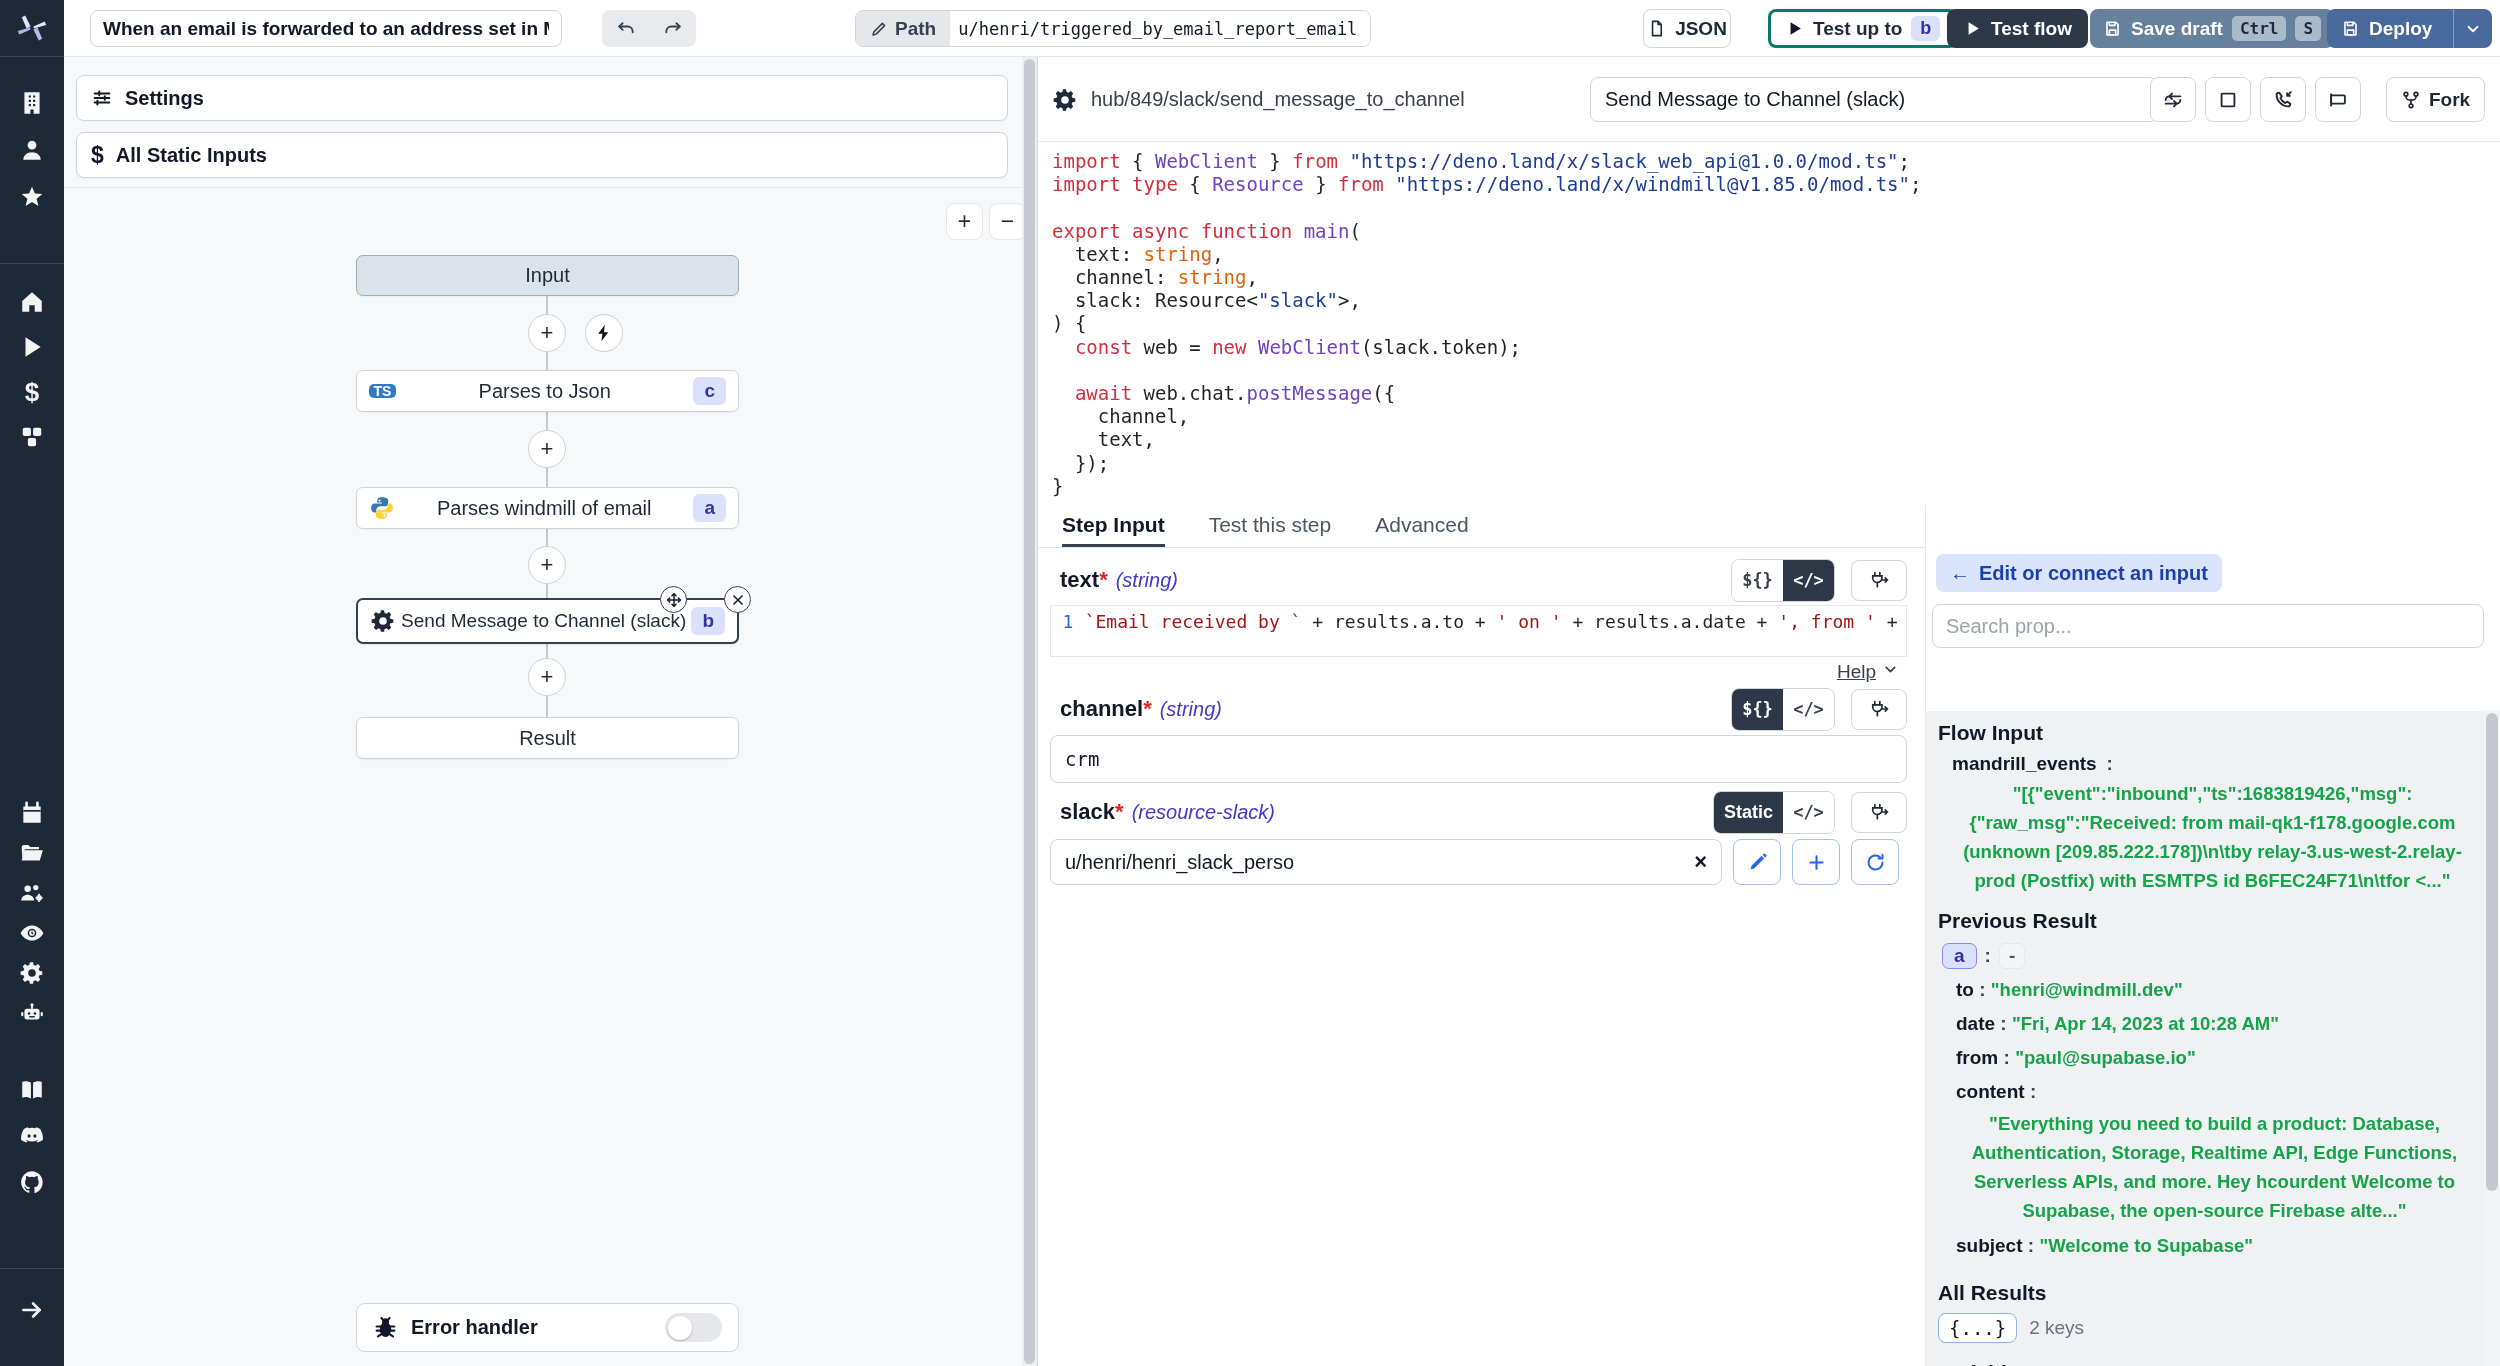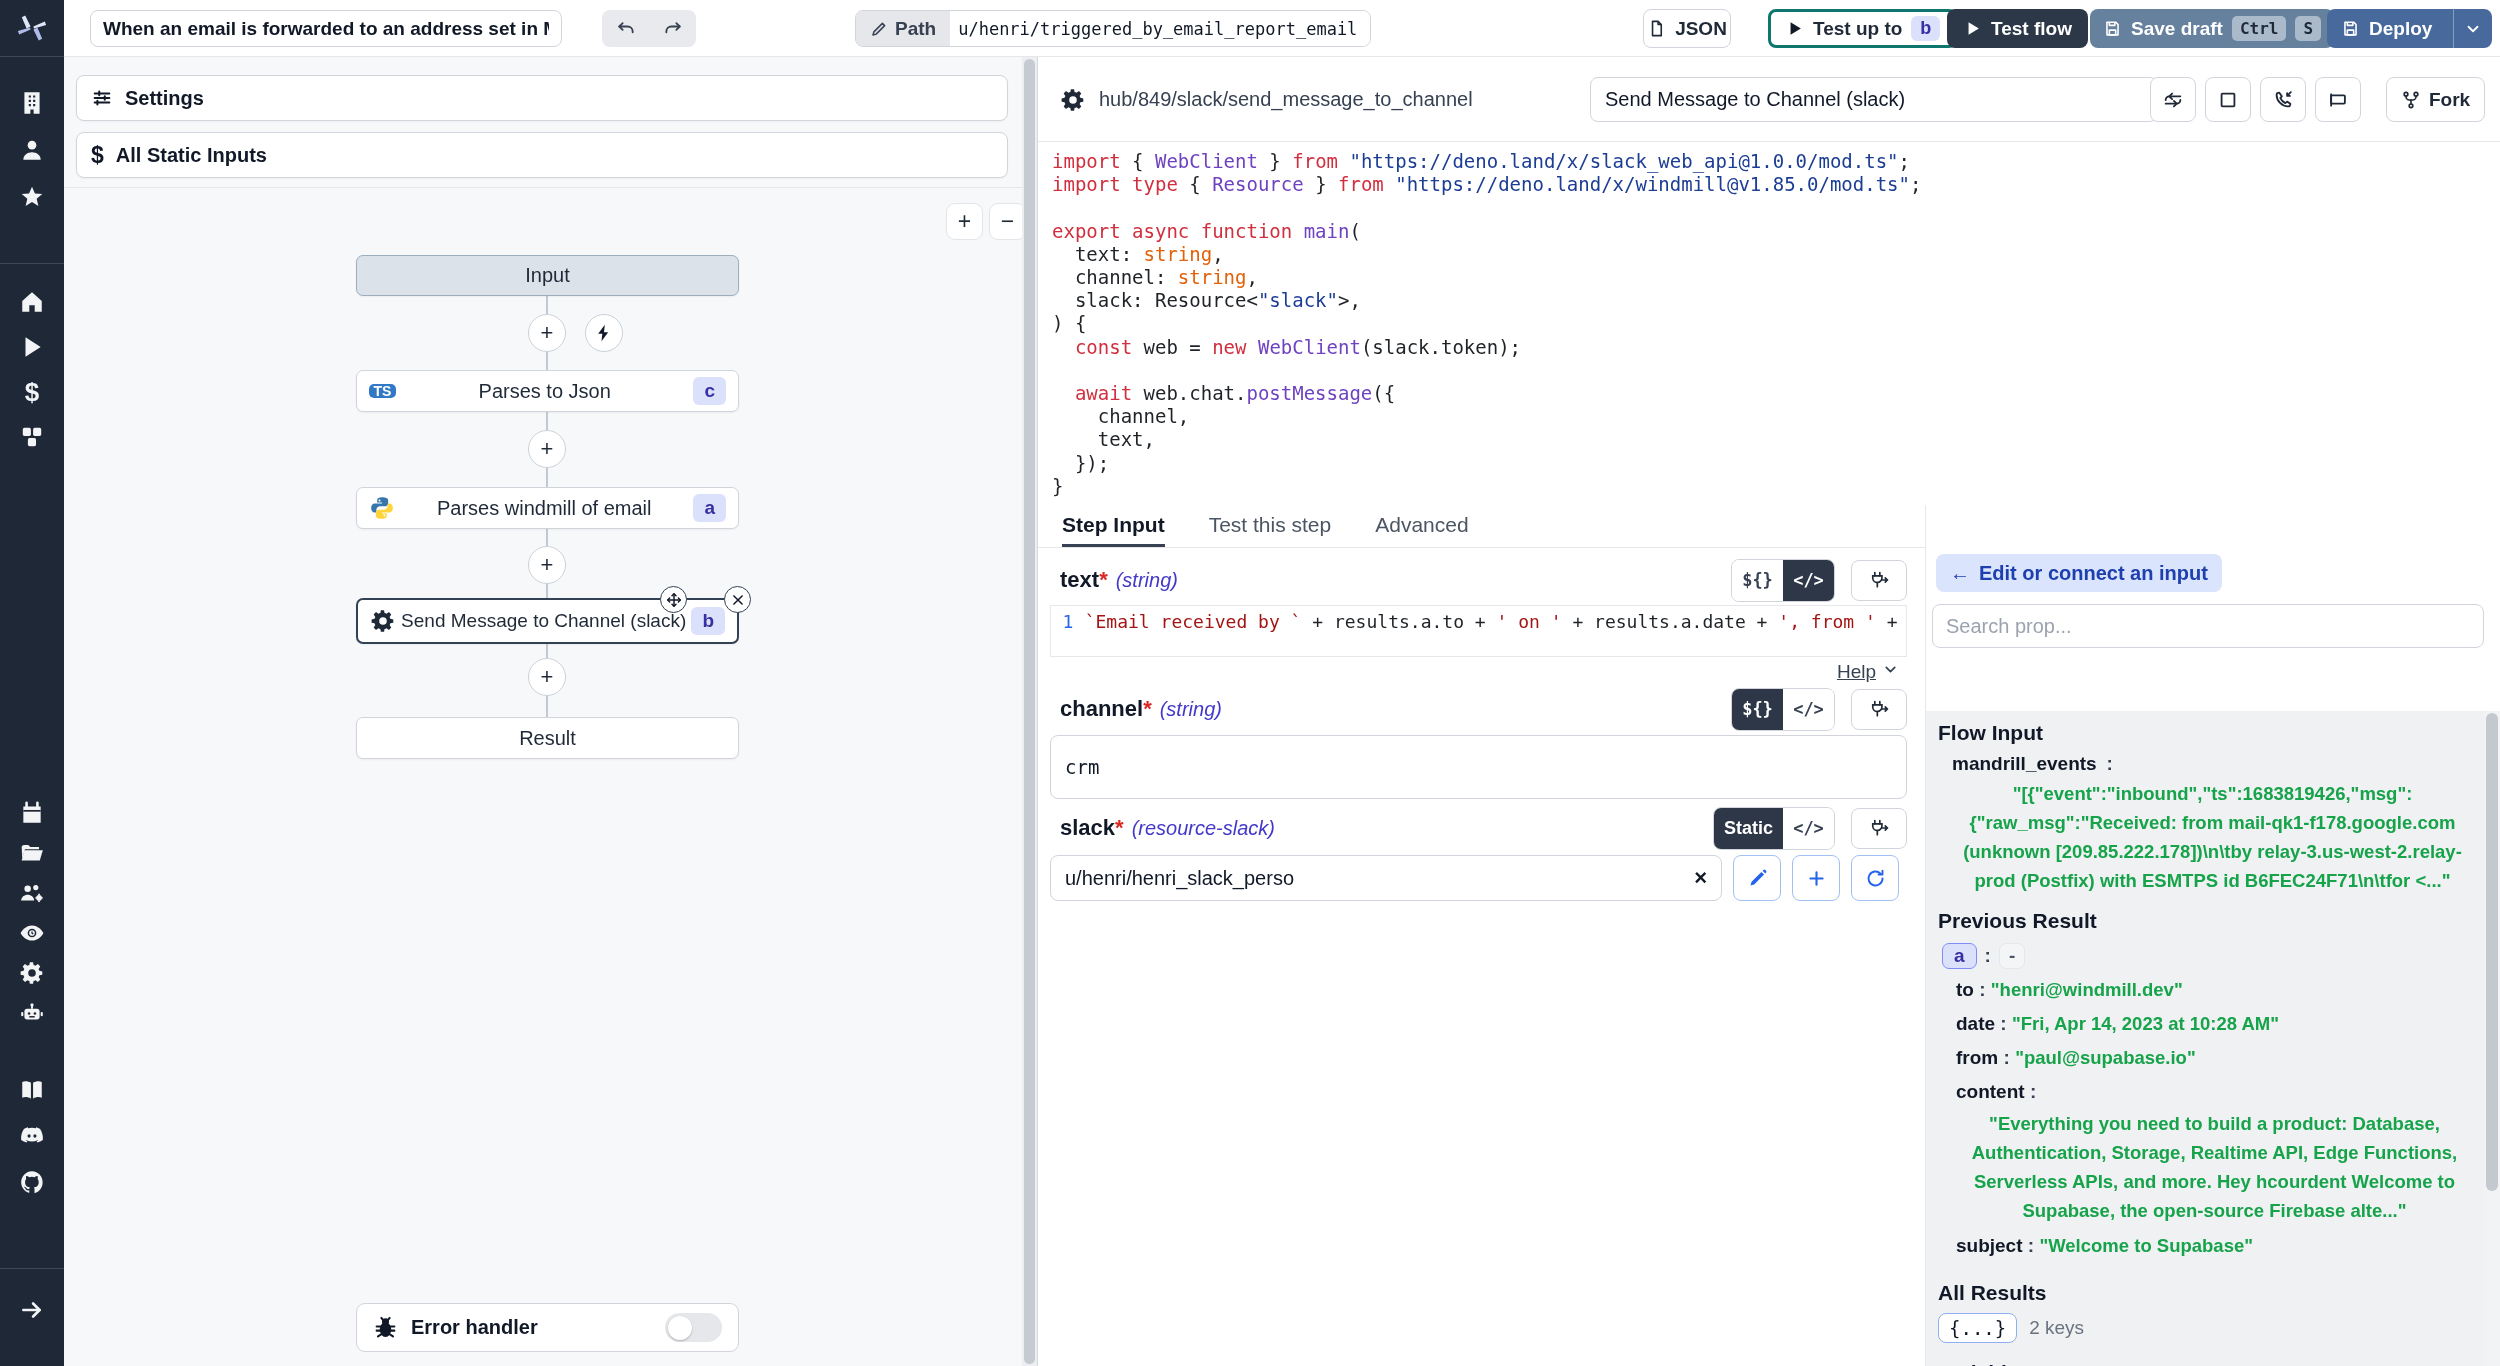--- a/index.html
+++ b/index.html
@@ -57,21 +57,21 @@
   .err-card { position:absolute; left:292px; top:1246px; width:383px; height:49px; background:#fff; border:1px solid #d1d5db; border-radius:9px; display:flex; align-items:center; gap:13px; padding:0 16px; font-size:20px; font-weight:700; color:#111827; }
   .err-card svg { width:25px; height:25px; }
   .toggle { margin-left:auto; width:57px; height:29px; border-radius:15px; background:#e5e7eb; position:relative; cursor:pointer; }
   .toggle .knob { position:absolute; left:3px; top:2.5px; width:24px; height:24px; border-radius:50%; background:#fff; box-shadow:0 1px 2px rgba(0,0,0,.25); }
   .fscroll { position:absolute; right:0; top:0; bottom:0; width:15px; background:#eceef1; }
   .fscroll .thumb { position:absolute; left:2px; right:2px; top:2px; bottom:2px; background:#c6cbd1; border-radius:6px; }
 
   
   .editor-panel { position:absolute; left:1038px; top:57px; right:0; bottom:0; background:#fff; }
   .ed-header { position:absolute; left:0; right:0; top:0; height:85px; border-bottom:1px solid #e5e7eb; }
-  .hub-row { position:absolute; left:22px; top:0; height:85px; display:flex; align-items:center; gap:13px; }
+  .hub-row { position:absolute; left:14px; top:0; height:85px; display:flex; align-items:center; gap:13px; }
   .hub-row svg { width:26px; height:26px; color:#1f2937; }
   .hub-path { font-size:20px; color:#374151; }
   .summary-input { position:absolute; left:552px; top:20px; width:568px; height:45px; border:1px solid #d1d5db; border-radius:8px; padding:0 14px; font-family:"Liberation Sans",sans-serif; font-size:20px; color:#111827; }
   .ib { position:absolute; top:20px; width:46px; height:45px; background:#fff; border:1px solid #d1d5db; border-radius:8px; display:flex; align-items:center; justify-content:center; color:#1f2937; cursor:pointer; }
   .ib svg { width:22px; height:22px; }
   .fork-btn { position:absolute; left:1348px; top:20px; height:45px; padding:0 14px; background:#fff; border:1px solid #d1d5db; border-radius:8px; display:flex; align-items:center; gap:8px; font-size:19px; font-weight:700; color:#1f2937; cursor:pointer; }
   .fork-btn svg { width:20px; height:20px; }
 
   .code { position:absolute; left:14px; right:8px; top:93px; height:348px; font-family:"DejaVu Sans Mono",monospace; font-size:19px; line-height:23.2px; white-space:pre; overflow:hidden; color:#1f2328; }
   .tk-k { color:#d12f3e; } .tk-t { color:#6f42c1; } .tk-s { color:#1c3d94; } .tk-o { color:#e36209; } .tk-p { color:#1f2328; }
@@ -91,21 +91,21 @@
   .seg > div { height:41px; min-width:51px; padding:0 10px; display:flex; align-items:center; justify-content:center; font-family:"DejaVu Sans Mono",monospace; font-size:17px; font-weight:700; color:#374151; background:#fff; cursor:pointer; }
   .seg > div.on { background:#2d3748; color:#fff; }
   .plug-btn { width:56px; height:41px; border:1px solid #d1d5db; border-radius:8px; background:#fff; display:flex; align-items:center; justify-content:center; gap:2px; color:#1f2937; cursor:pointer; }
   .plug-btn svg { width:20px; height:20px; }
   .expr { margin-top:5px; height:52px; border:1px solid #e5e7eb; background:#fff; display:flex; overflow:hidden; }
   .gutter { width:36px; text-align:center; padding-top:5px; font-family:"DejaVu Sans Mono",monospace; font-size:18px; color:#2563eb; }
   .expr-code { padding-top:5px; font-family:"DejaVu Sans Mono",monospace; font-size:18px; white-space:pre; overflow:hidden; color:#1f2328; }
   .tk-es { color:#a31515; }
   .help-row { margin-top:4px; height:26px; display:flex; justify-content:flex-end; align-items:flex-start; gap:6px; padding-right:8px; font-size:19px; color:#374151; }
   .help-row .hl { text-decoration:underline; cursor:pointer; }
-  .text-field-input { margin-top:6px; width:100%; height:64px; border:1px solid #d1d5db; border-radius:8px; font-family:"DejaVu Sans Mono",monospace; font-size:19px; color:#111827; padding:0 14px; }
+  .text-field-input { margin-top:6px; width:100%; height:48px; border:1px solid #d1d5db; border-radius:8px; font-family:"DejaVu Sans Mono",monospace; font-size:19px; color:#111827; padding:0 14px; }
   .slack-row { margin-top:7px; display:flex; align-items:center; gap:11px; }
   .slack-input { width:672px; height:46px; border:1px solid #d1d5db; border-radius:8px; display:flex; align-items:center; padding:0 14px; font-size:20px; color:#111827; }
   .slack-input .val { flex:1; }
   .xclear { font-size:22px; font-weight:700; color:#111827; cursor:pointer; }
   .blue-btn { width:48px; height:46px; border:1px solid #a3c0f5; border-radius:8px; background:#fff; display:flex; align-items:center; justify-content:center; color:#2563eb; cursor:pointer; }
   .blue-btn svg { width:21px; height:21px; }
 
   
   .subpanel { position:absolute; left:887px; top:448px; right:0; bottom:0; border-left:1px solid #e5e7eb; background:#fff; }
   .edit-connect { margin:49px 0 0 10px; display:inline-flex; align-items:center; gap:9px; height:38px; padding:0 14px; background:#dbe4fd; color:#1e40af; font-size:20px; font-weight:700; border-radius:8px; cursor:pointer; }

